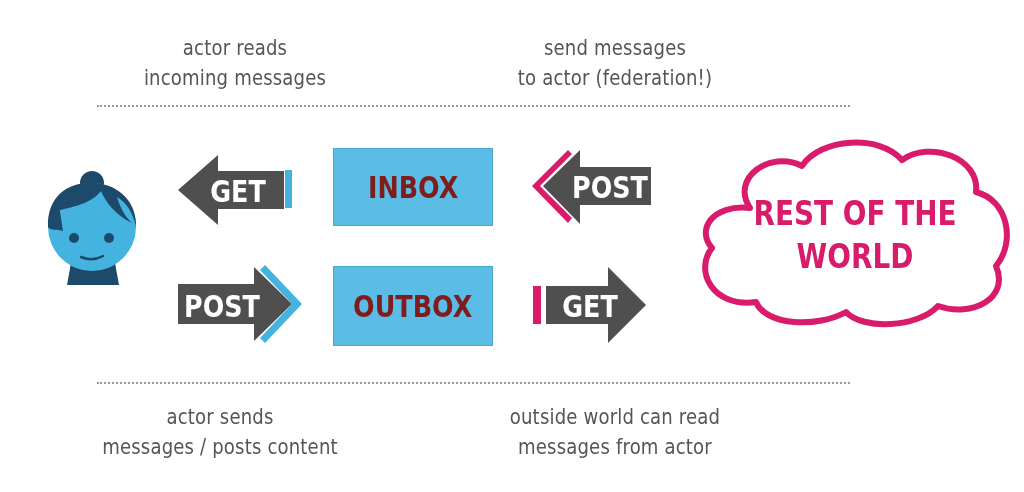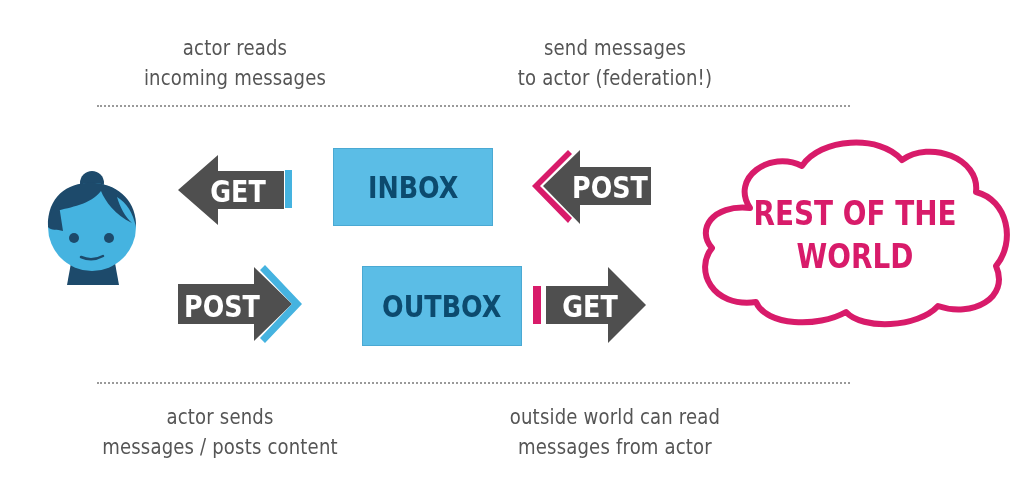--- a/index.html
+++ b/index.html
@@ -6,21 +6,21 @@
   body { width: 1024px; height: 492px; position: relative; overflow: hidden;
          font-family: "Liberation Sans", sans-serif; }
   .caption { position: absolute; text-align: center; color: #555555;
              font-family: "DejaVu Sans", sans-serif; font-size: 21px; line-height: 30px;
              transform: scaleX(0.86); transform-origin: center top; letter-spacing: 0.2px; }
   .caption span { display: block; white-space: nowrap; }
   .divider { position: absolute; left: 97px; width: 753px; height: 0;
              border-top: 2px dotted #9a9a9a; }
   .box { position: absolute; background: #5bbde6; border: 1px solid #4aa9d3;
          display: flex; align-items: center; justify-content: center;
-         color: #0c4a6e; font-weight: bold; font-size: 31px;
+         color: #7f1d1d; font-weight: bold; font-size: 31px;
          font-family: "DejaVu Sans", sans-serif; }
   .box span { display: inline-block; transform: scaleX(0.82); }
   .arrow { position: absolute; }
   .arrow-label { font-family: "DejaVu Sans", sans-serif; font-weight: bold; font-size: 31px; fill: #ffffff; }
   .cloud-label { font-family: "DejaVu Sans", sans-serif; font-weight: bold; font-size: 34px; fill: #d81b6a; }
 </style>
 </head>
 <body>
 
 <div class="caption" style="left:120px; top:33px; width:230px;">
@@ -53,21 +53,21 @@
 
 <svg class="arrow" style="left:178px; top:265px;" width="130" height="78" viewBox="0 0 130 78">
   <path d="M0 19 L76 19 L76 2 L114 39 L76 76 L76 59 L0 59 Z" fill="#4f4f4f"></path>
   <path d="M87 0 L124 39 L87 78 L82 73 L114 39 L82 5 Z" fill="#45b3e0"></path>
   <text class="arrow-label" x="44" y="52" text-anchor="middle" transform="translate(44,0) scale(0.82,1) translate(-44,0)">POST</text>
 </svg>
 
 <div class="box" style="left:333px; top:148px; width:158px; height:76px;">
   <span>INBOX</span>
 </div>
-<div class="box" style="left:333px; top:266px; width:158px; height:78px;margin-left:29px;">
+<div class="box" style="left:333px; top:266px; width:158px; height:78px;">
   <span>OUTBOX</span>
 </div>
 
 <svg class="arrow" style="left:530px; top:150px;" width="125" height="78" viewBox="0 0 125 78">
   <path d="M38 0 L2 36 L38 73 L42 68 L10 36 L42 4 Z" fill="#d81b6a"></path>
   <path d="M13 36 L50 0 L50 17 L121 17 L121 55 L50 55 L50 74 Z" fill="#4f4f4f"></path>
   <text class="arrow-label" x="80" y="48" text-anchor="middle" transform="translate(80,0) scale(0.82,1) translate(-80,0)">POST</text>
 </svg>
 
 <svg class="arrow" style="left:530px; top:265px;" width="120" height="80" viewBox="0 0 120 80">

